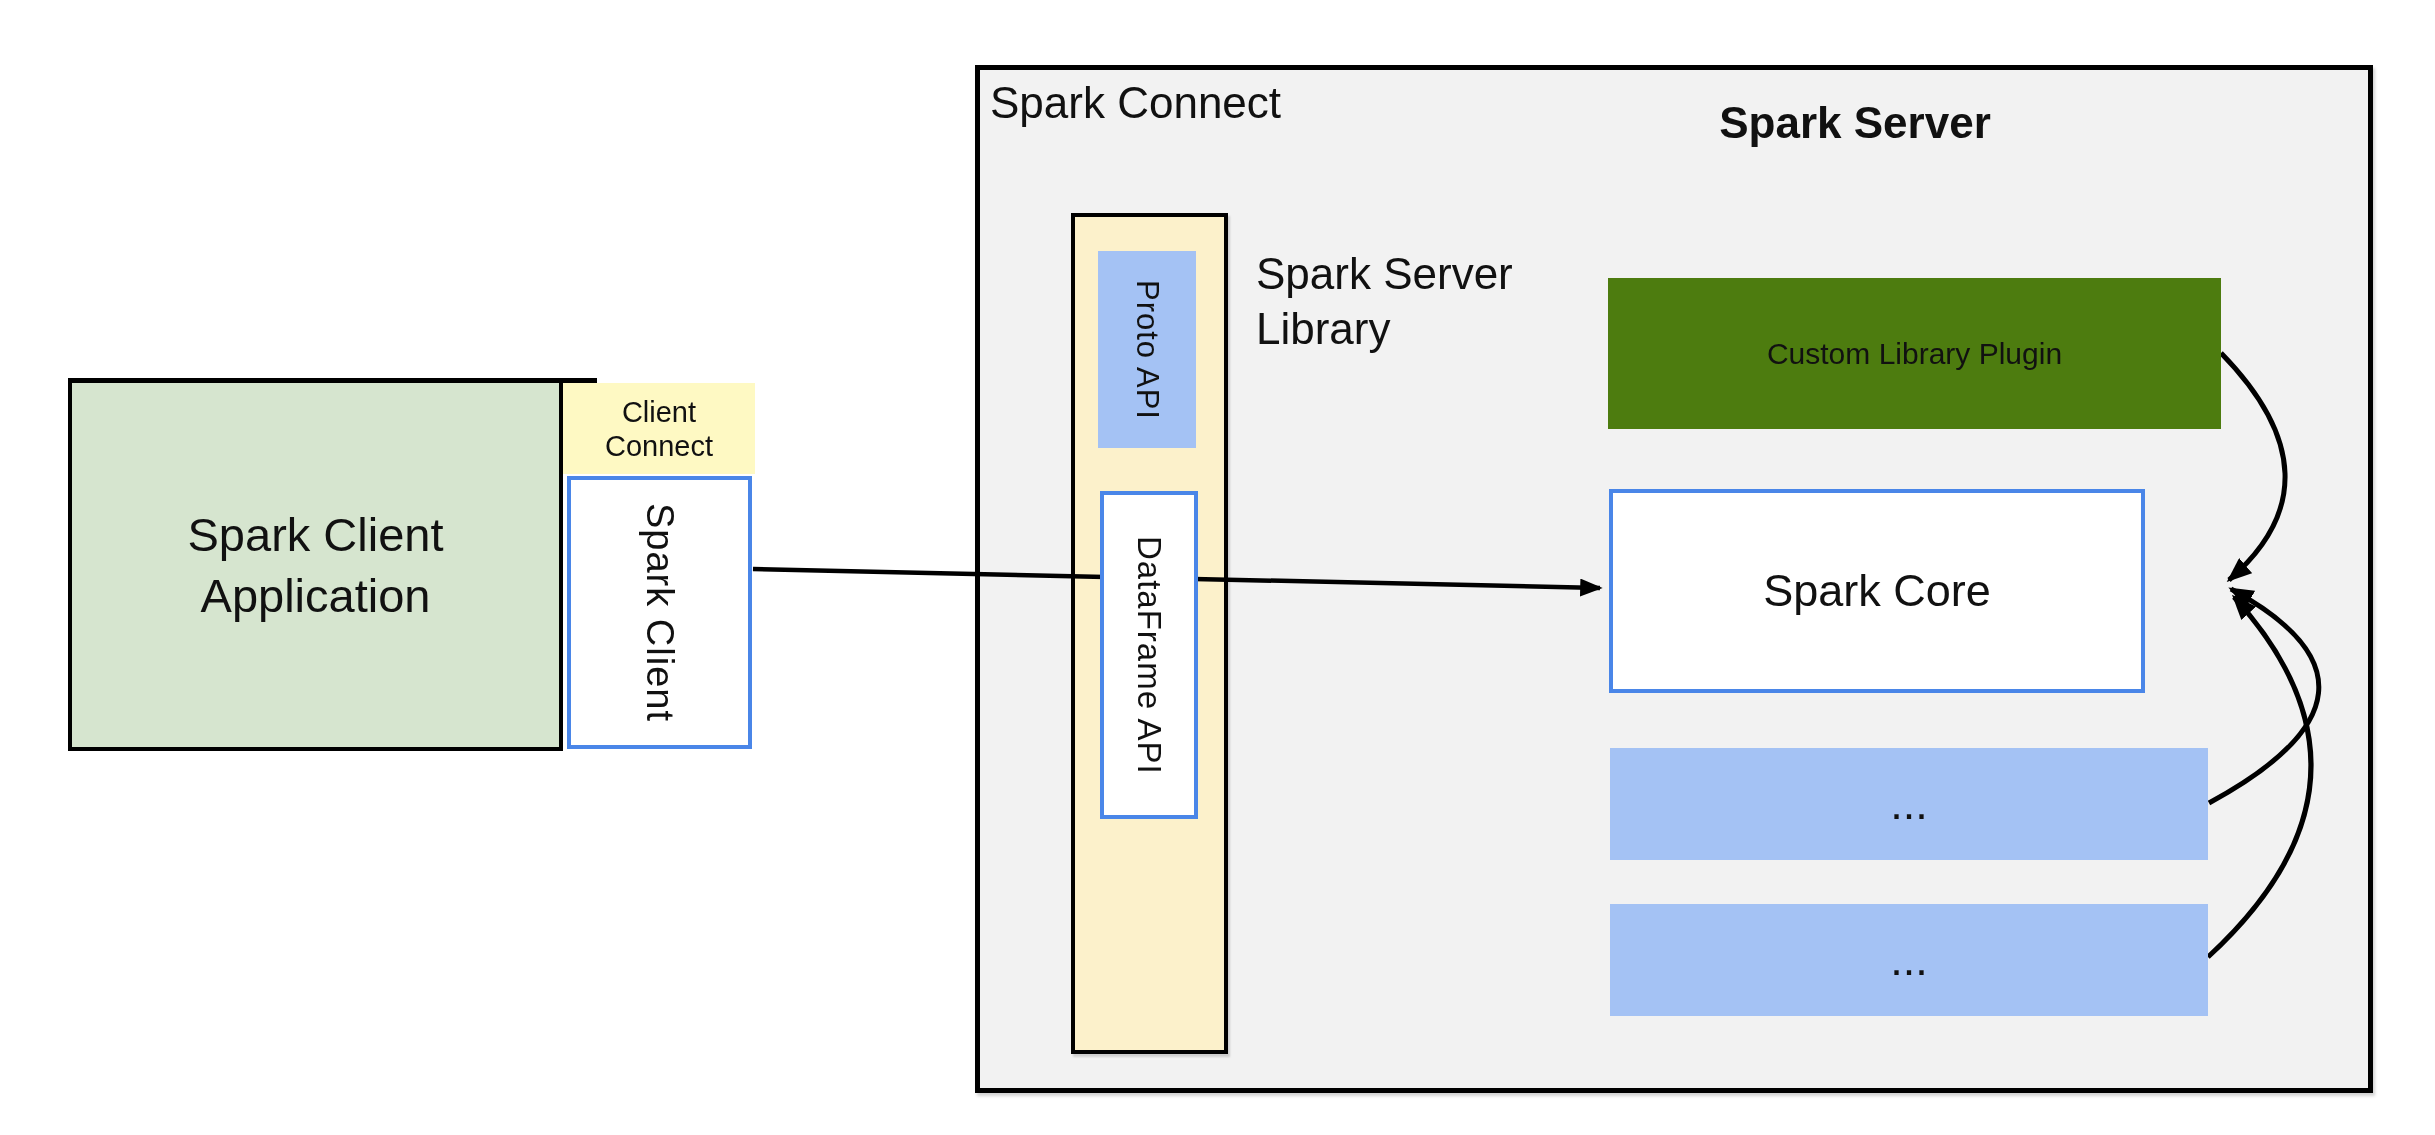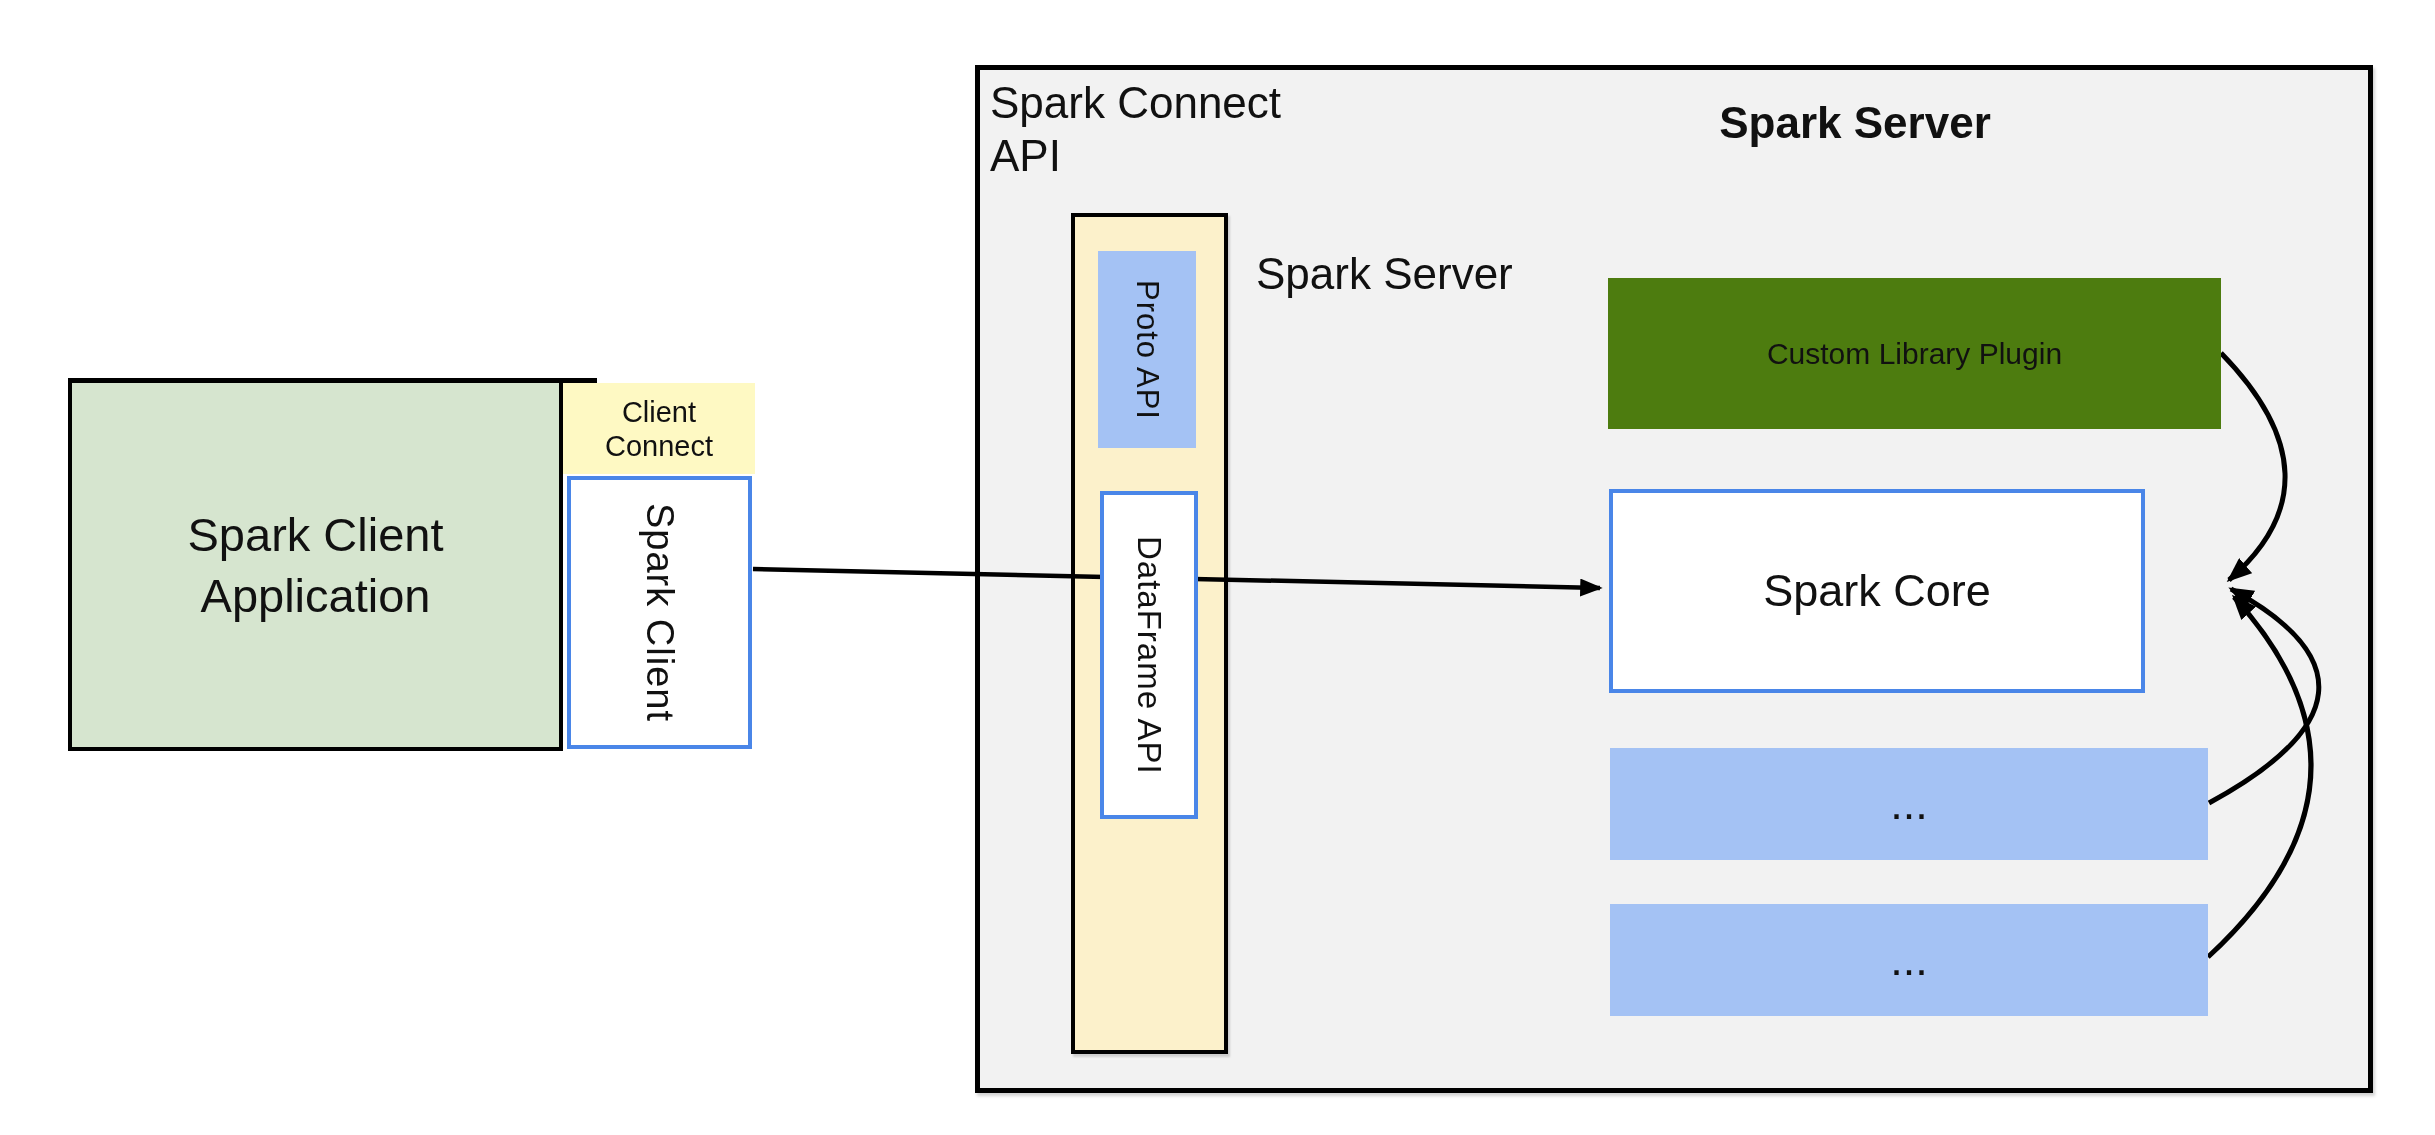--- a/index.html
+++ b/index.html
@@ -141,24 +141,24 @@
     </div>
   </div>
   <div id="border-overlap" class="abs"></div>
 
   <div id="spark-client-box" class="abs center layer4">
     <span class="vtext">Spark Client</span>
   </div>
 
   <div id="connect-api-label" class="abs layer4">
     <div>Spark Connect</div>
-    <div>API</div>
   </div>
   <div id="server-library-label" class="abs layer4">
     <div>Spark Server</div>
+    <div>Library</div>
   </div>
   <div id="server-title" class="abs layer4">Spark Server</div>
 
   <div id="proto-api-box" class="abs center layer4">
     <span class="vtext">Proto API</span>
   </div>
   <div id="dataframe-api-box" class="abs center layer4">
     <span class="vtext">DataFrame API</span>
   </div>
 

